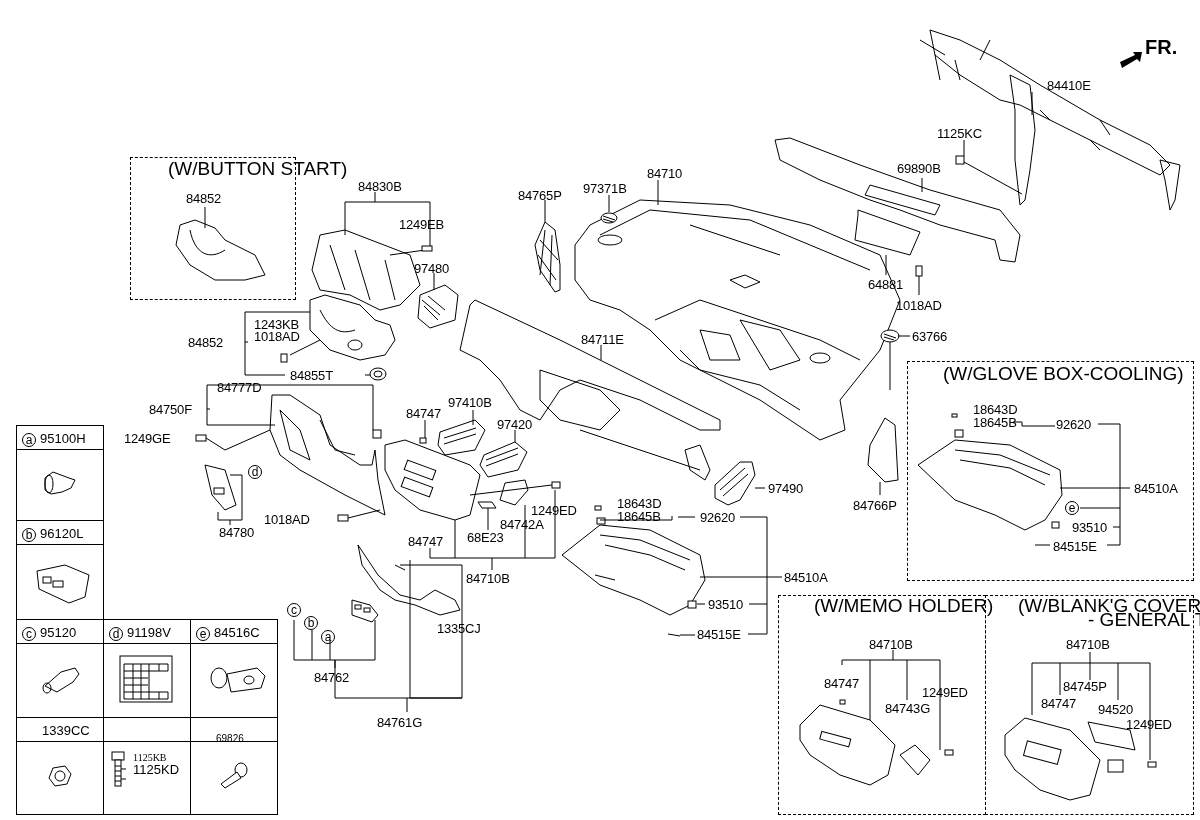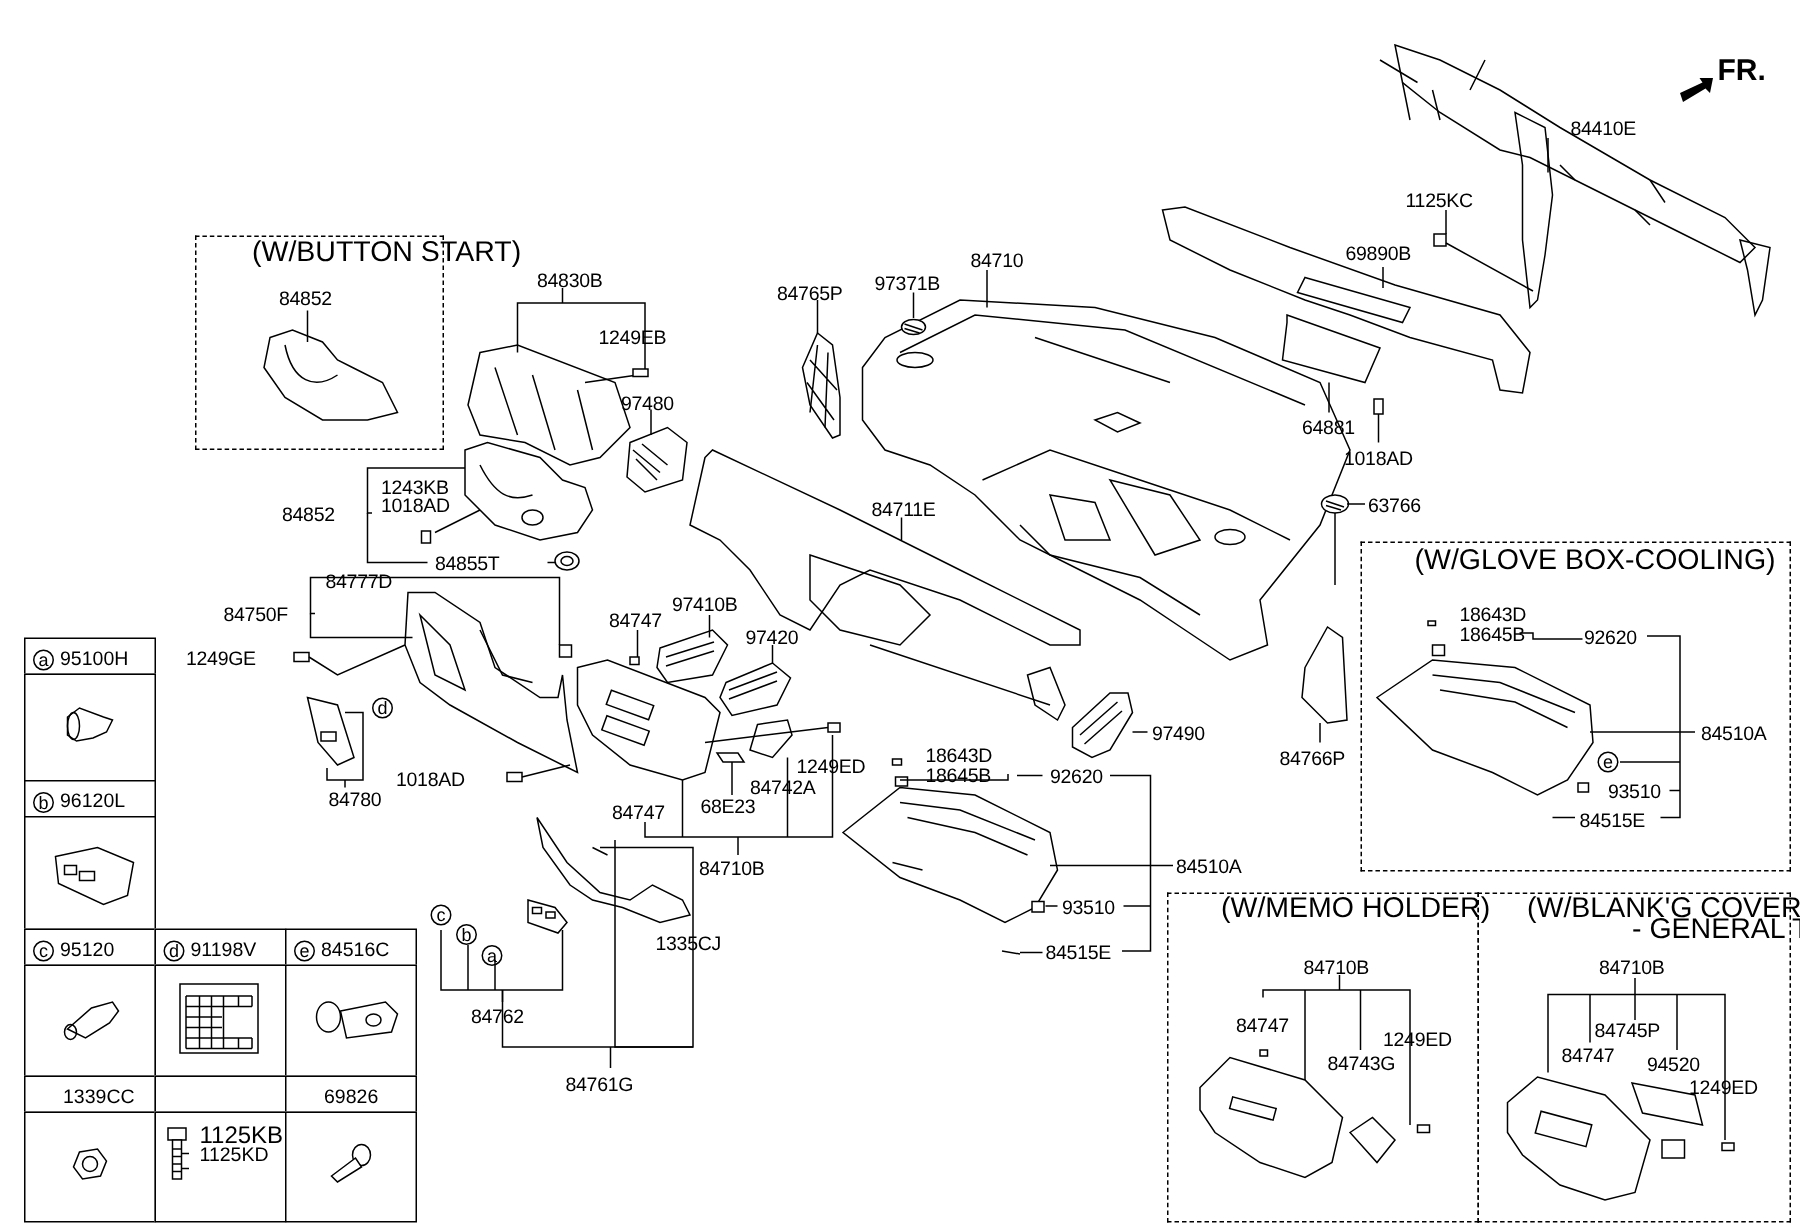--- a/index.html
+++ b/index.html
@@ -442,42 +442,42 @@
         <ellipse cx="28" cy="34" rx="8" ry="10" fill="#fff" stroke="#000"></ellipse>
         <path d="M36,30 L66,24 L74,32 L70,44 L40,48 Z" fill="#fff" stroke="#000"></path>
         <ellipse cx="58" cy="36" rx="5" ry="4" fill="none" stroke="#000"></ellipse>
       </svg>
   </div>
   <div class="cell" style="left:16px;top:717px;width:88px;height:25px;">
     <span style="position:absolute;left:25px;top:5px;font-size:13px;">1339CC</span>
   </div>
   <div class="cell" style="left:103px;top:717px;width:88px;height:25px;"></div>
   <div class="cell" style="left:190px;top:717px;width:88px;height:25px;">
-    <span style="position:absolute;left:25px;top:5px;font-size:13px;">69826</span>
+    <span style="position:absolute;left:25px;top:15px;font-size:10px;">69826</span>
   </div>
   <div class="cell" style="left:16px;top:741px;width:88px;height:74px;">
     <svg width="86" height="72">
         <polygon points="36,26 48,24 54,32 50,42 38,44 32,36" fill="#fff" stroke="#000"></polygon>
         <ellipse cx="43" cy="34" rx="5" ry="5" fill="none" stroke="#000"></ellipse>
       </svg>
   </div>
   <div class="cell" style="left:103px;top:741px;width:88px;height:74px;">
     <svg width="86" height="72" style="position:absolute;left:0;top:0;">
         <rect x="8" y="10" width="12" height="8" fill="#fff" stroke="#000"></rect>
         <rect x="11" y="18" width="6" height="26" fill="#fff" stroke="#000"></rect>
         <g stroke="#000">
           <line x1="11" y1="24" x2="17" y2="24"></line>
           <line x1="11" y1="29" x2="17" y2="29"></line>
           <line x1="11" y1="34" x2="17" y2="34"></line>
           <line x1="11" y1="39" x2="17" y2="39"></line>
           <line x1="17" y1="27" x2="22" y2="27"></line>
           <line x1="17" y1="37" x2="22" y2="37"></line>
         </g>
       </svg>
-    <span style="position:absolute;left:29px;top:9px;font-size:16px;line-height:13px;">1125KB</span>
+    <span style="position:absolute;left:29px;top:9px;font-size:10px;line-height:13px;font-family:Liberation Serif, serif;">1125KB</span>
     <span style="position:absolute;left:29px;top:21px;font-size:13px;line-height:13px;">1125KD</span>
   </div>
   <div class="cell" style="left:190px;top:741px;width:88px;height:74px;">
     <svg width="86" height="72">
         <ellipse cx="50" cy="28" rx="6" ry="7" fill="#fff" stroke="#000"></ellipse>
         <path d="M30,42 L46,30 L50,36 L34,46 Z" fill="#fff" stroke="#000"></path>
       </svg>
   </div>
 </div>
 

